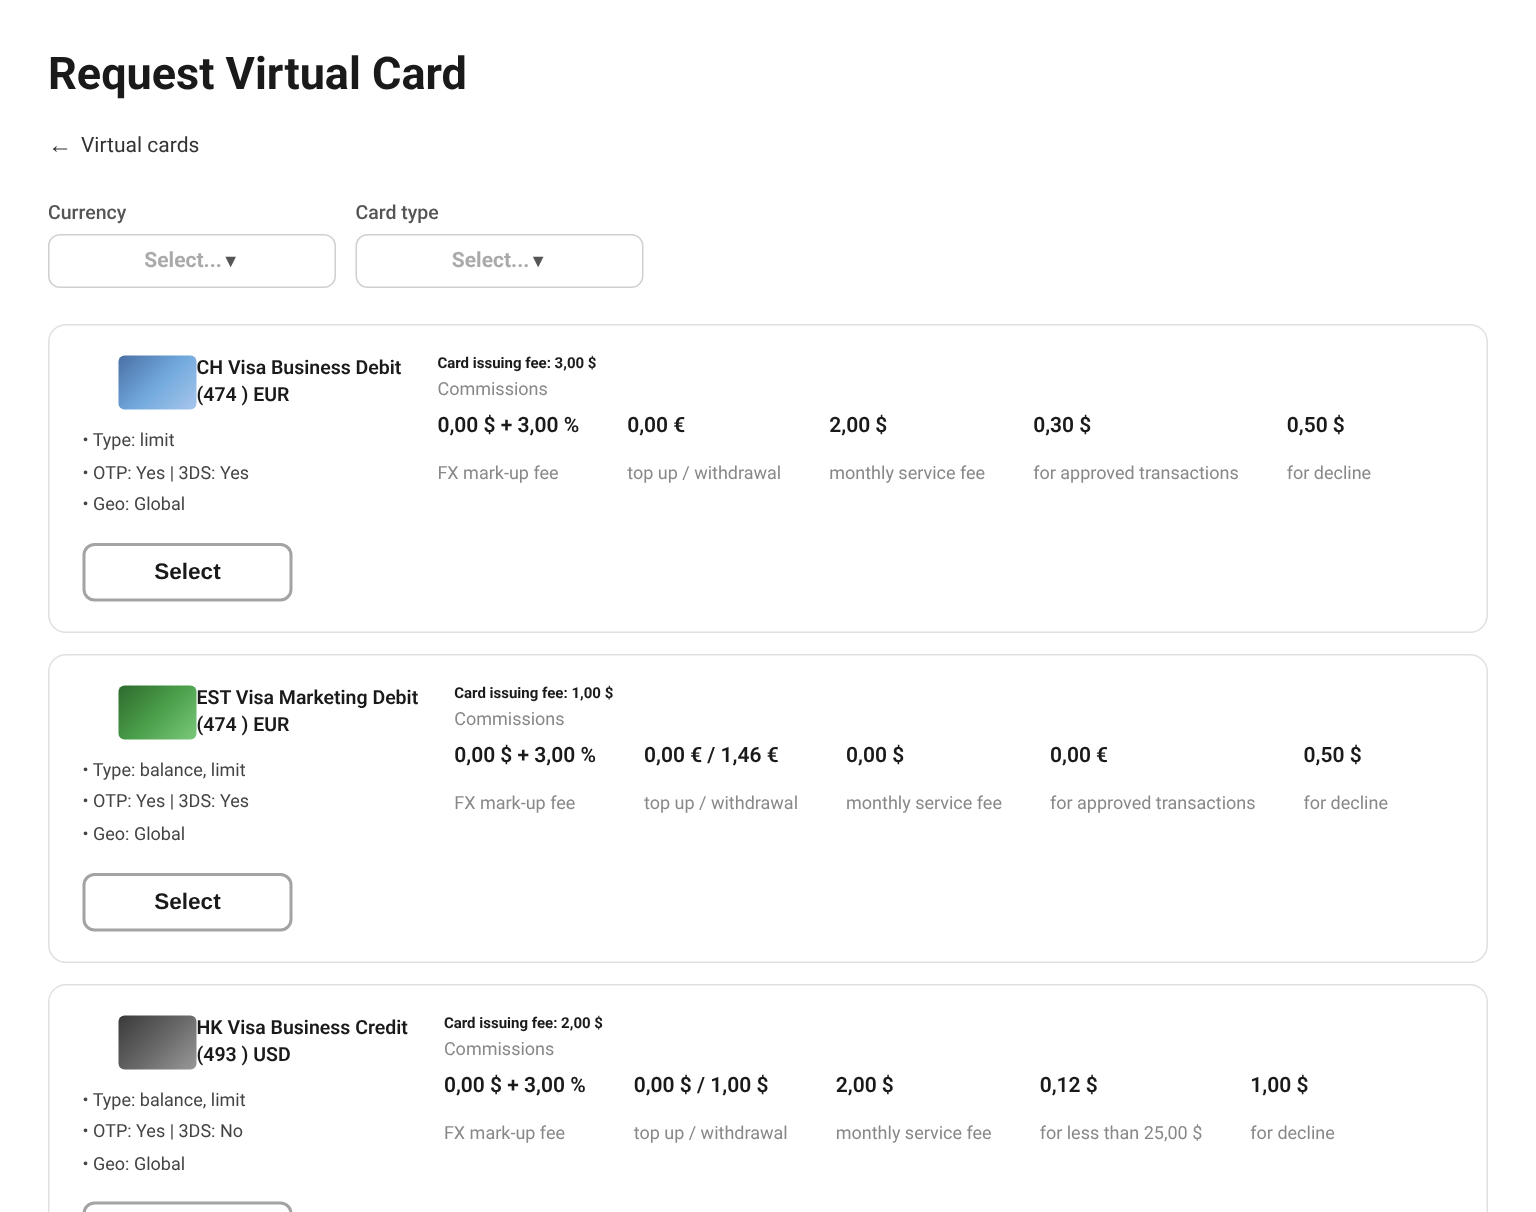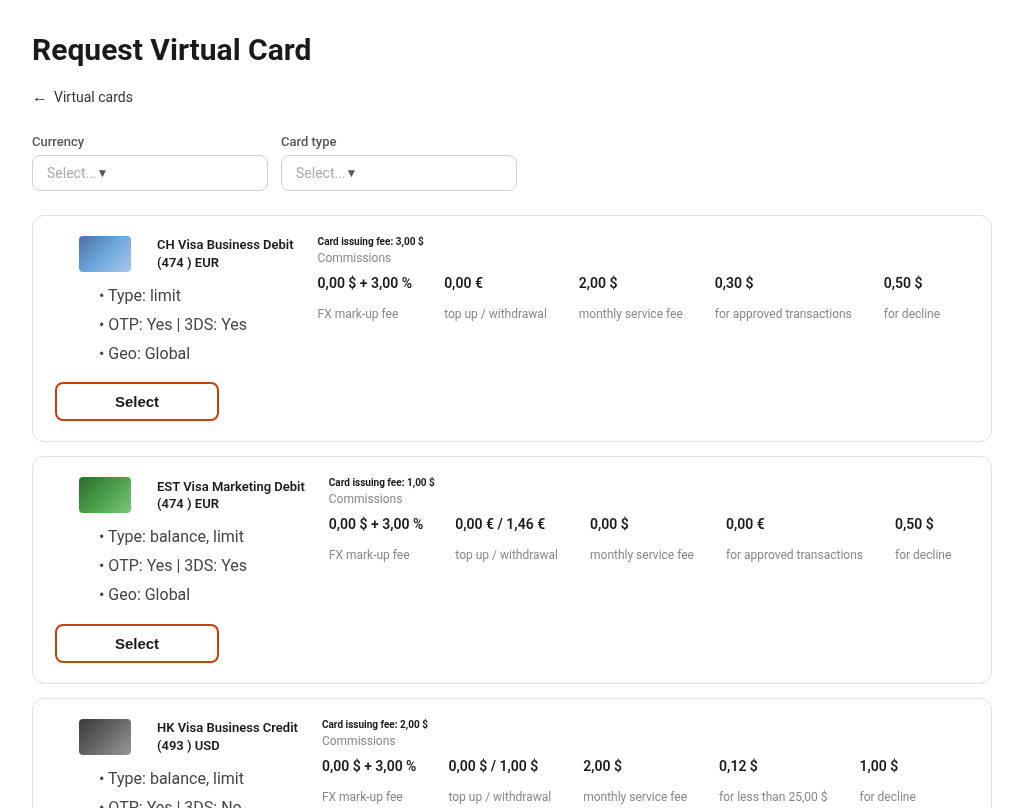--- a/index.html
+++ b/index.html
@@ -39,29 +39,30 @@
       gap: 6px;
     }
     .filter-label {
       font-size: 13px;
       color: #555;
       font-weight: 500;
     }
     .select-dropdown {
       display: flex;
       align-items: center;
-      justify-content: flex-start;
-      width: 236px;
+      justify-content: center;
+      width: 192px;
       padding: 9px 14px;
       border: 1px solid #d0d0d0;
       border-radius: 8px;
       background: #fff;
       cursor: pointer;
       font-size: 14px;
       color: #aaa;
+      font-weight: bold;
     }
     .chevron-icon {
       font-size: 12px;
       color: #555;
     }
     .cards-list {
       display: flex;
       flex-direction: column;
       gap: 14px;
     }
@@ -76,21 +77,21 @@
     }
     .card-left {
       display: flex;
       flex-direction: column;
       gap: 10px;
       min-width: 185px;
     }
     .card-header {
       display: flex;
       align-items: center;
-      gap: 26px;
+      gap: 0;
       padding-left: 24px;
     }
     .card-thumbnail {
       width: 52px;
       height: 36px;
       border-radius: 4px;
       object-fit: cover;
       overflow: hidden;
       flex-shrink: 0;
     }
@@ -103,34 +104,33 @@
     }
     .card-thumb-hk {
       background: linear-gradient(135deg, #3a3a3a 0%, #666 50%, #999 100%);
     }
     .card-name {
       font-size: 13px;
       font-weight: 600;
       line-height: 1.35;
     }
     .card-props {
-      font-size: 16px;
+      font-size: 12px;
       color: #444;
       line-height: 1.8;
-      margin-left: 44px;
     }
     .card-props span {
       display: block;
     }
     .select-btn {
-      border: 2px solid #c2410c;
+      border: 2px solid #a3a3a3;
       background: #fff;
       border-radius: 8px;
       padding: 9px 0;
-      width: 164px;
+      width: 140px;
       font-size: 15px;
       font-weight: 600;
       cursor: pointer;
       text-align: center;
       color: #1a1a1a;
       margin-top: 4px;
     }
     .card-right {
       flex: 1;
     }

